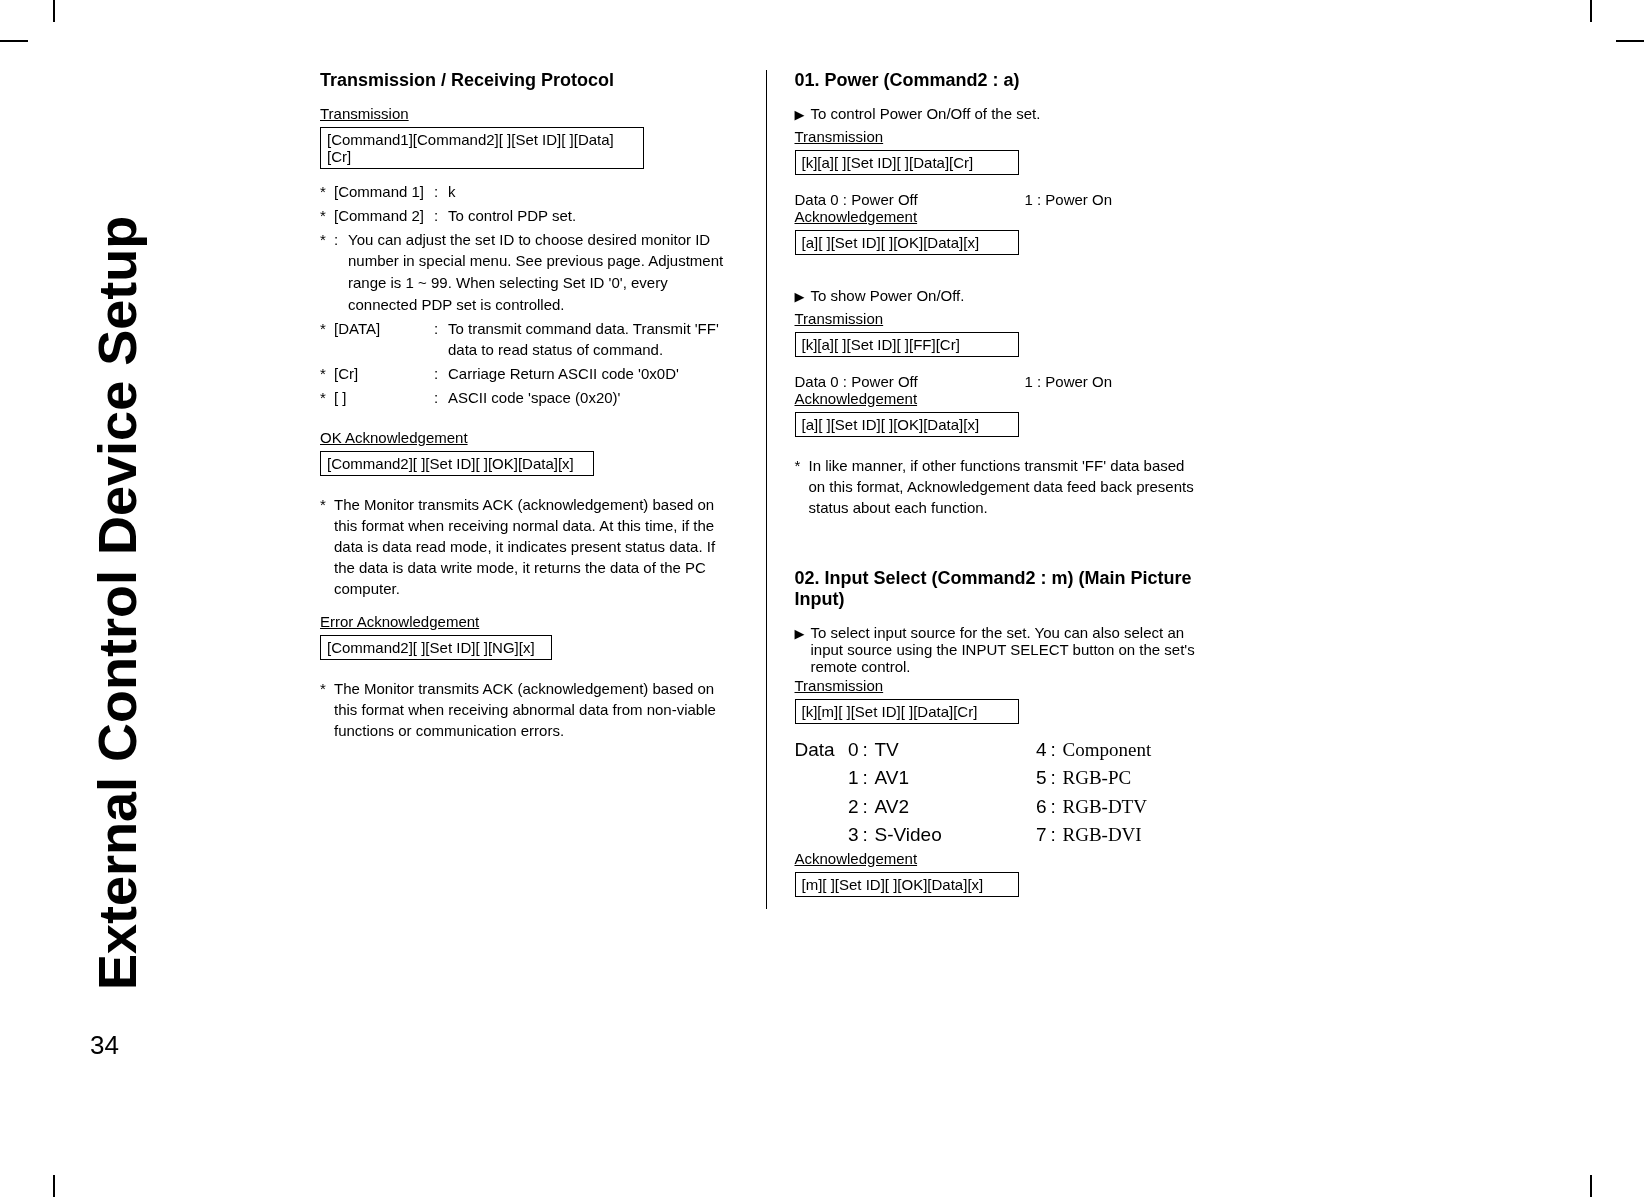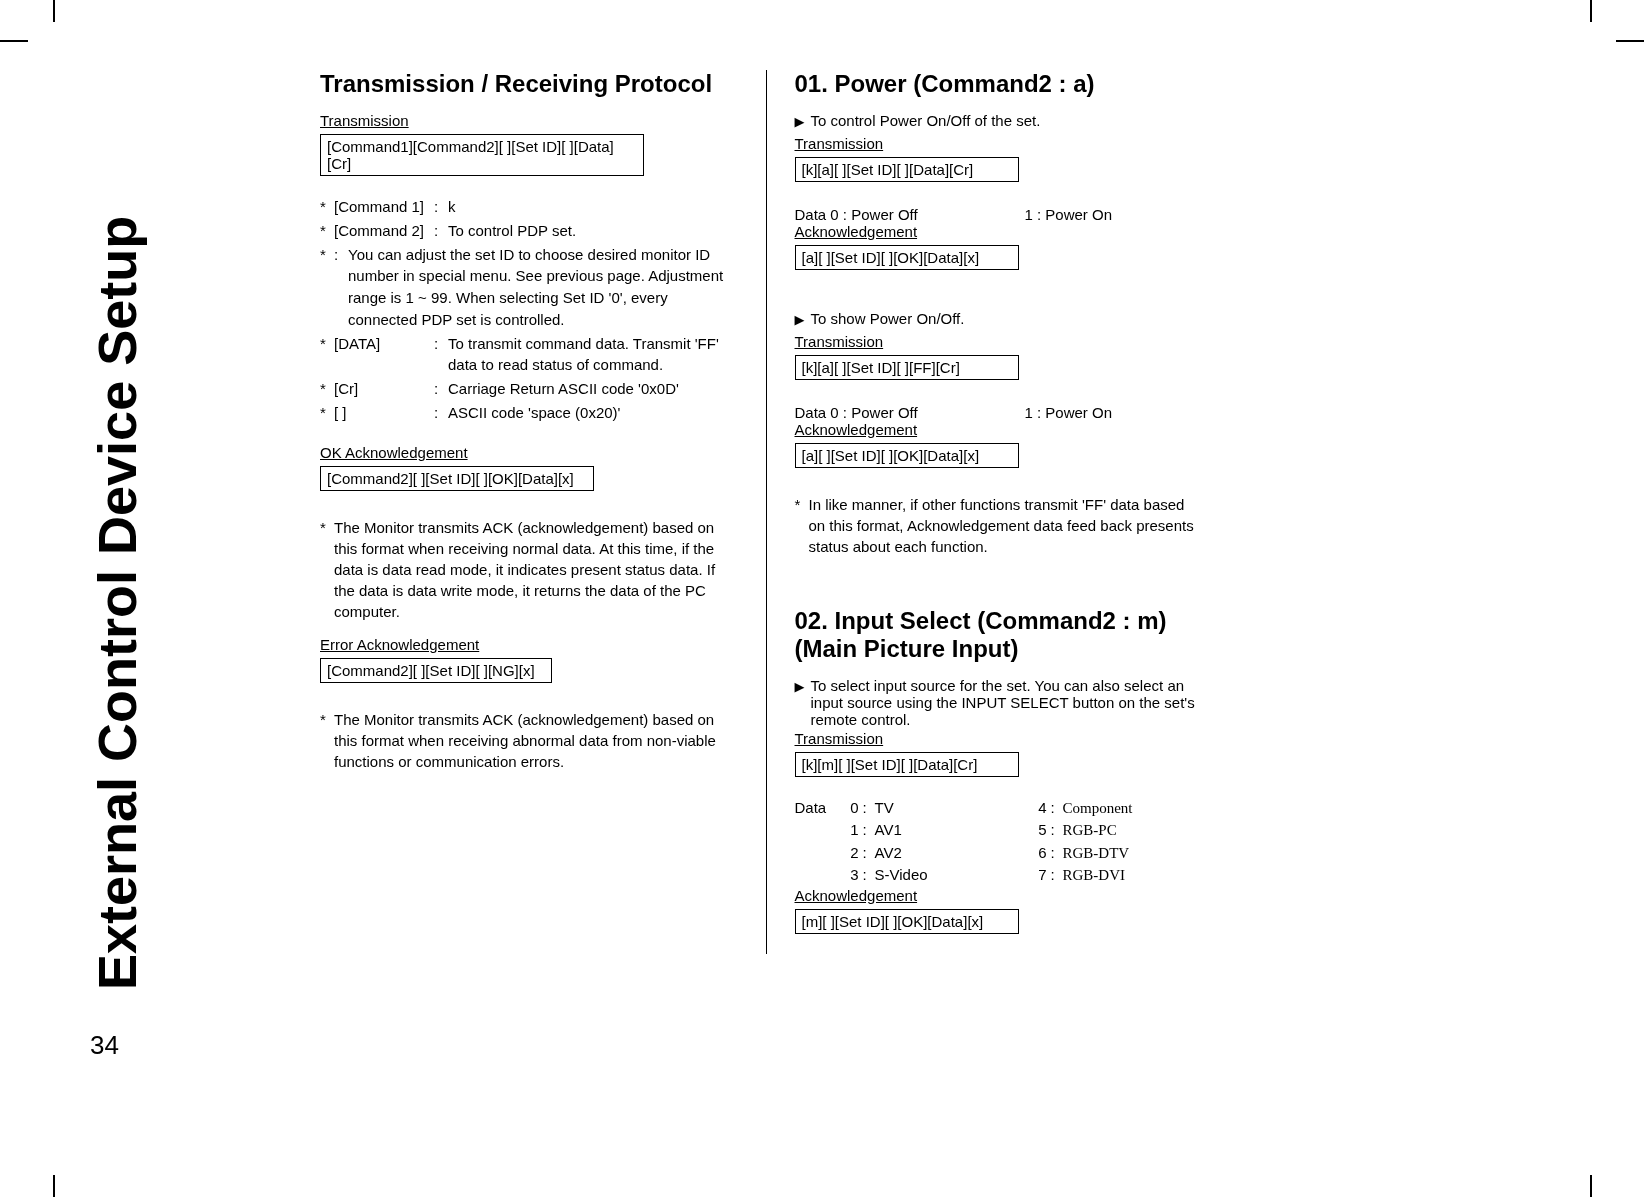--- a/index.html
+++ b/index.html
@@ -49,35 +49,35 @@
   .col {
     width: 420px;
   }
   .col-right {
     margin-left: 40px;
     border-left: 1px solid #000;
     padding-left: 28px;
     width: 420px;
   }
   .section-heading {
-    font-size: 24px;
+    font-size: 18px;
     font-weight: bold;
     margin-bottom: 14px;
   }
   .sub-heading {
     font-size: 15px;
     text-decoration: underline;
     margin-bottom: 5px;
   }
   .proto-box {
     border: 1.5px solid #000;
     padding: 3px 6px;
     font-size: 15px;
     display: inline-block;
-    margin-bottom: 20px;
+    margin-bottom: 12px;
   }
   .proto-box-wide {
     width: 310px;
   }
   .proto-box-narrow {
     width: 210px;
   }
   .defs {
     font-size: 15px;
     line-height: 1.45;
@@ -133,21 +133,21 @@
     margin-top: 4px;
   }
   .data-left {
     width: 230px;
     flex: none;
   }
   .data-right {
     flex: 1;
   }
   .data-list {
-    font-size: 15px;
+    font-size: 19px;
     line-height: 1.5;
   }
   .data-list-row {
     display: flex;
   }
   .data-list-prefix {
     width: 46px;
     flex: none;
   }
   .data-list-num {

